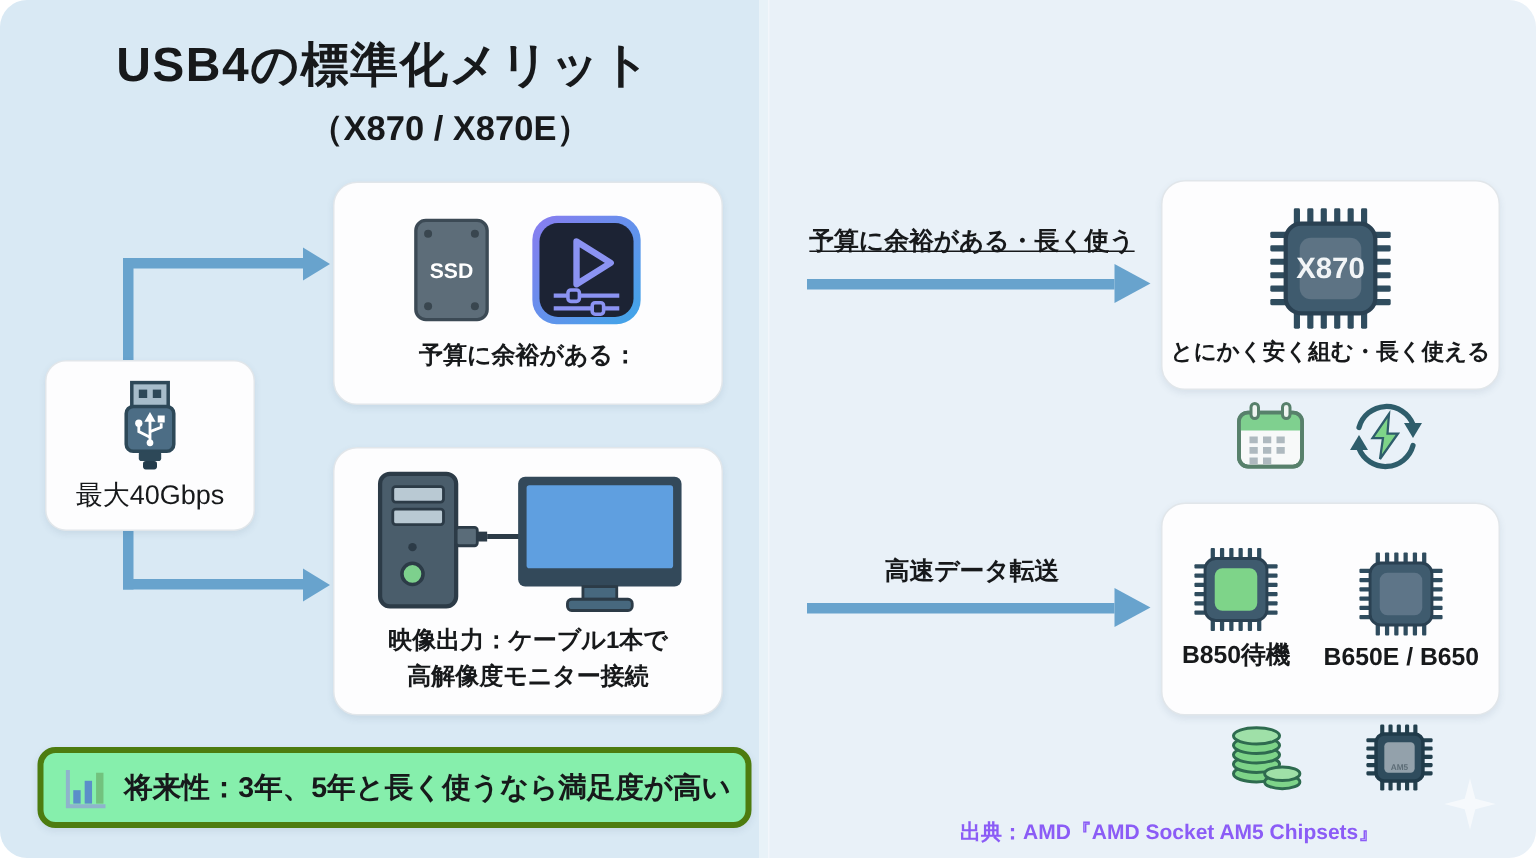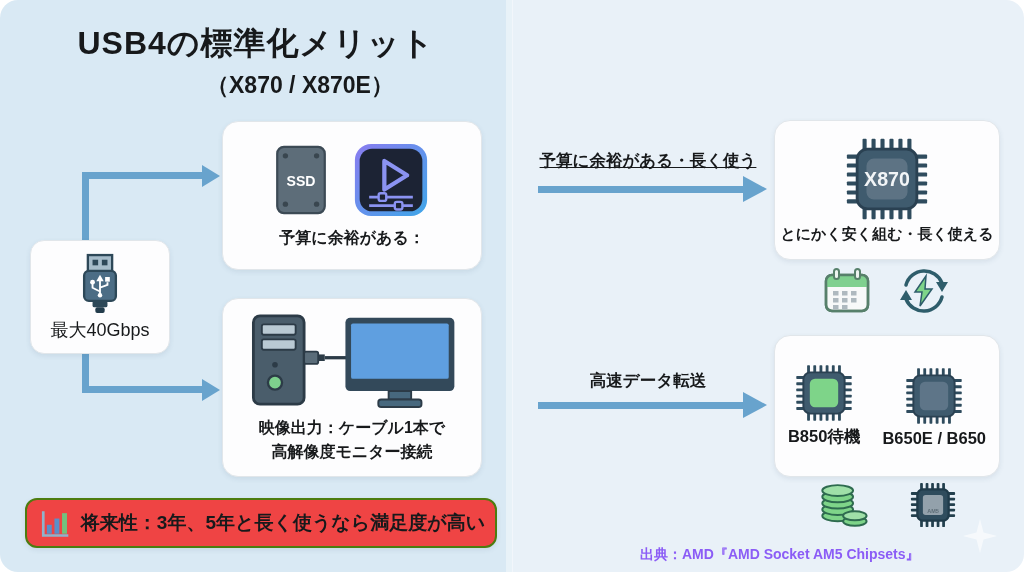--- a/index.html
+++ b/index.html
@@ -36,21 +36,21 @@
 
   .usb-box{left:30px;top:240px;width:138px;height:112px;border-radius:14px;z-index:2;}
   .usb-label{font-weight:400;font-size:18px;margin-top:3px;}
 
   .merit1{left:222px;top:121px;width:258px;height:147px;}
   .merit2{left:222px;top:298px;width:258px;height:177px;}
   .icon-row{display:flex;align-items:center;gap:26px;margin-bottom:8px;}
 
   .future-bar{
     position:absolute;left:25px;top:498px;width:468px;height:46px;
-    background:#ef4444;border:2px solid #4d7c0f;border-radius:12px;
+    background:#86efac;border:4px solid #4d7c0f;border-radius:12px;
     box-shadow:0 2px 5px rgba(60,90,120,.10);
     display:flex;align-items:center;justify-content:center;gap:10px;
   }
   .future-text{font-weight:800;font-size:19px;white-space:nowrap;}
 
   
   .cond-label{position:absolute;width:260px;text-align:center;font-weight:800;font-size:16.5px;white-space:nowrap;}
   .cond1{left:518px;top:150px;text-decoration:underline;}
   .cond2{left:518px;top:370px;}
   .arrow-line{position:absolute;height:7px;width:205px;background:#68a3cd;}

